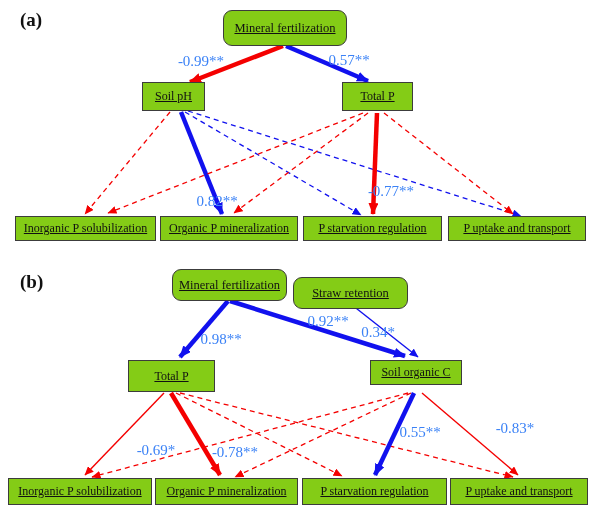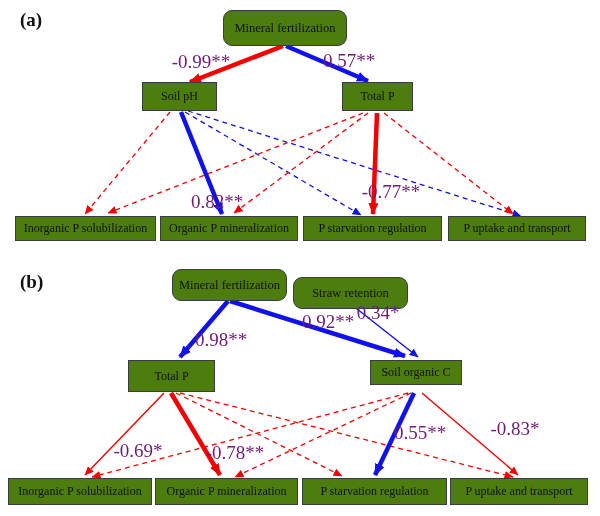--- a/index.html
+++ b/index.html
@@ -6,27 +6,27 @@
   #figure{
     position:relative;width:600px;height:516px;background:#ffffff;
     font-family:"Liberation Serif","DejaVu Serif",serif;color:#111;
     overflow:hidden;
   }
   .panel-label{
     position:absolute;font-size:19px;font-weight:bold;line-height:1;
   }
   .node{
     position:absolute;box-sizing:border-box;
-    border:1.3px solid #3c3c3c;background:#4d7c0f;
+    border:1.3px solid #3c3c3c;background:#84cc16;
     display:flex;align-items:center;justify-content:center;
-    font-size:12px;white-space:nowrap;text-align:left;
+    font-size:12px;white-space:nowrap;text-align:left;text-decoration:underline;
   }
   .node.rounded{border-radius:9px;font-size:12.5px;}
   .coef{
-    position:absolute;font-size:19px;line-height:1;color:#701a75;
+    position:absolute;font-size:15px;line-height:1;color:#3b82f6;
     transform:translate(-50%,-50%);white-space:nowrap;
   }
   svg#arrows{position:absolute;left:0;top:0;}
 </style>
 </head>
 <body>
 
 <div id="figure">
 
   <svg id="arrows" width="600" height="516" viewBox="0 0 600 516">
@@ -66,21 +66,21 @@
     <line x1="408" y1="393" x2="92" y2="477" stroke="#f40000" stroke-width="1.3" stroke-dasharray="5,4" marker-end="url(#mRsm)"></line>
     <line x1="411" y1="393" x2="235" y2="477" stroke="#f40000" stroke-width="1.3" stroke-dasharray="5,4" marker-end="url(#mRsm)"></line>
     <line x1="414" y1="393" x2="375" y2="475" stroke="#1111ee" stroke-width="4.5" marker-end="url(#mBbig)"></line>
     <line x1="422" y1="393" x2="518" y2="475" stroke="#f40000" stroke-width="1.4" marker-end="url(#mRsm)"></line>
   </svg>
 
   <div class="panel-label" style="left:20px;top:10px;">(a)</div>
 
   <div class="node rounded" style="left:223px;top:10px;width:124px;height:36px;">Mineral fertilization</div>
 
-  <div class="node" style="left:142px;top:82px;width:75px;height:29px;">Soil pH</div>
+  <div class="node" style="left:142px;top:82px;width:63px;height:29px;">Soil pH</div>
 
   <div class="node" style="left:342px;top:82px;width:71px;height:29px;">Total P</div>
 
   <div class="node" style="left:15px;top:216px;width:141px;height:25px;">Inorganic P solubilization</div>
   <div class="node" style="left:160px;top:216px;width:138px;height:25px;">Organic P mineralization</div>
   <div class="node" style="left:303px;top:216px;width:139px;height:25px;">P starvation regulation</div>
   <div class="node" style="left:448px;top:216px;width:138px;height:25px;">P uptake and transport</div>
 
   <div class="coef" style="left:201px;top:61px;">-0.99**</div>
   <div class="coef" style="left:349px;top:60px;">0.57**</div>
@@ -95,19 +95,19 @@
   <div class="node" style="left:128px;top:360px;width:87px;height:32px;">Total P</div>
   <div class="node" style="left:370px;top:360px;width:92px;height:25px;">Soil organic C</div>
 
   <div class="node" style="left:8px;top:478px;width:144px;height:27px;">Inorganic P solubilization</div>
   <div class="node" style="left:155px;top:478px;width:143px;height:27px;">Organic P mineralization</div>
   <div class="node" style="left:302px;top:478px;width:145px;height:27px;">P starvation regulation</div>
   <div class="node" style="left:450px;top:478px;width:138px;height:27px;">P uptake and transport</div>
 
   <div class="coef" style="left:221px;top:339px;">0.98**</div>
   <div class="coef" style="left:328px;top:321px;">0.92**</div>
-  <div class="coef" style="left:378px;top:312px;">0.34*</div>
-  <div class="coef" style="left:138px;top:450px;text-align:center;">-0.69*</div>
+  <div class="coef" style="left:378px;top:332px;">0.34*</div>
+  <div class="coef" style="left:156px;top:450px;text-align:center;">-0.69*</div>
   <div class="coef" style="left:235px;top:452px;">-0.78**</div>
   <div class="coef" style="left:420px;top:432px;text-align:center;">0.55**</div>
   <div class="coef" style="left:484px;top:428px;margin-left:31px;">-0.83*</div>
 
 </div>
 
 </body></html>

